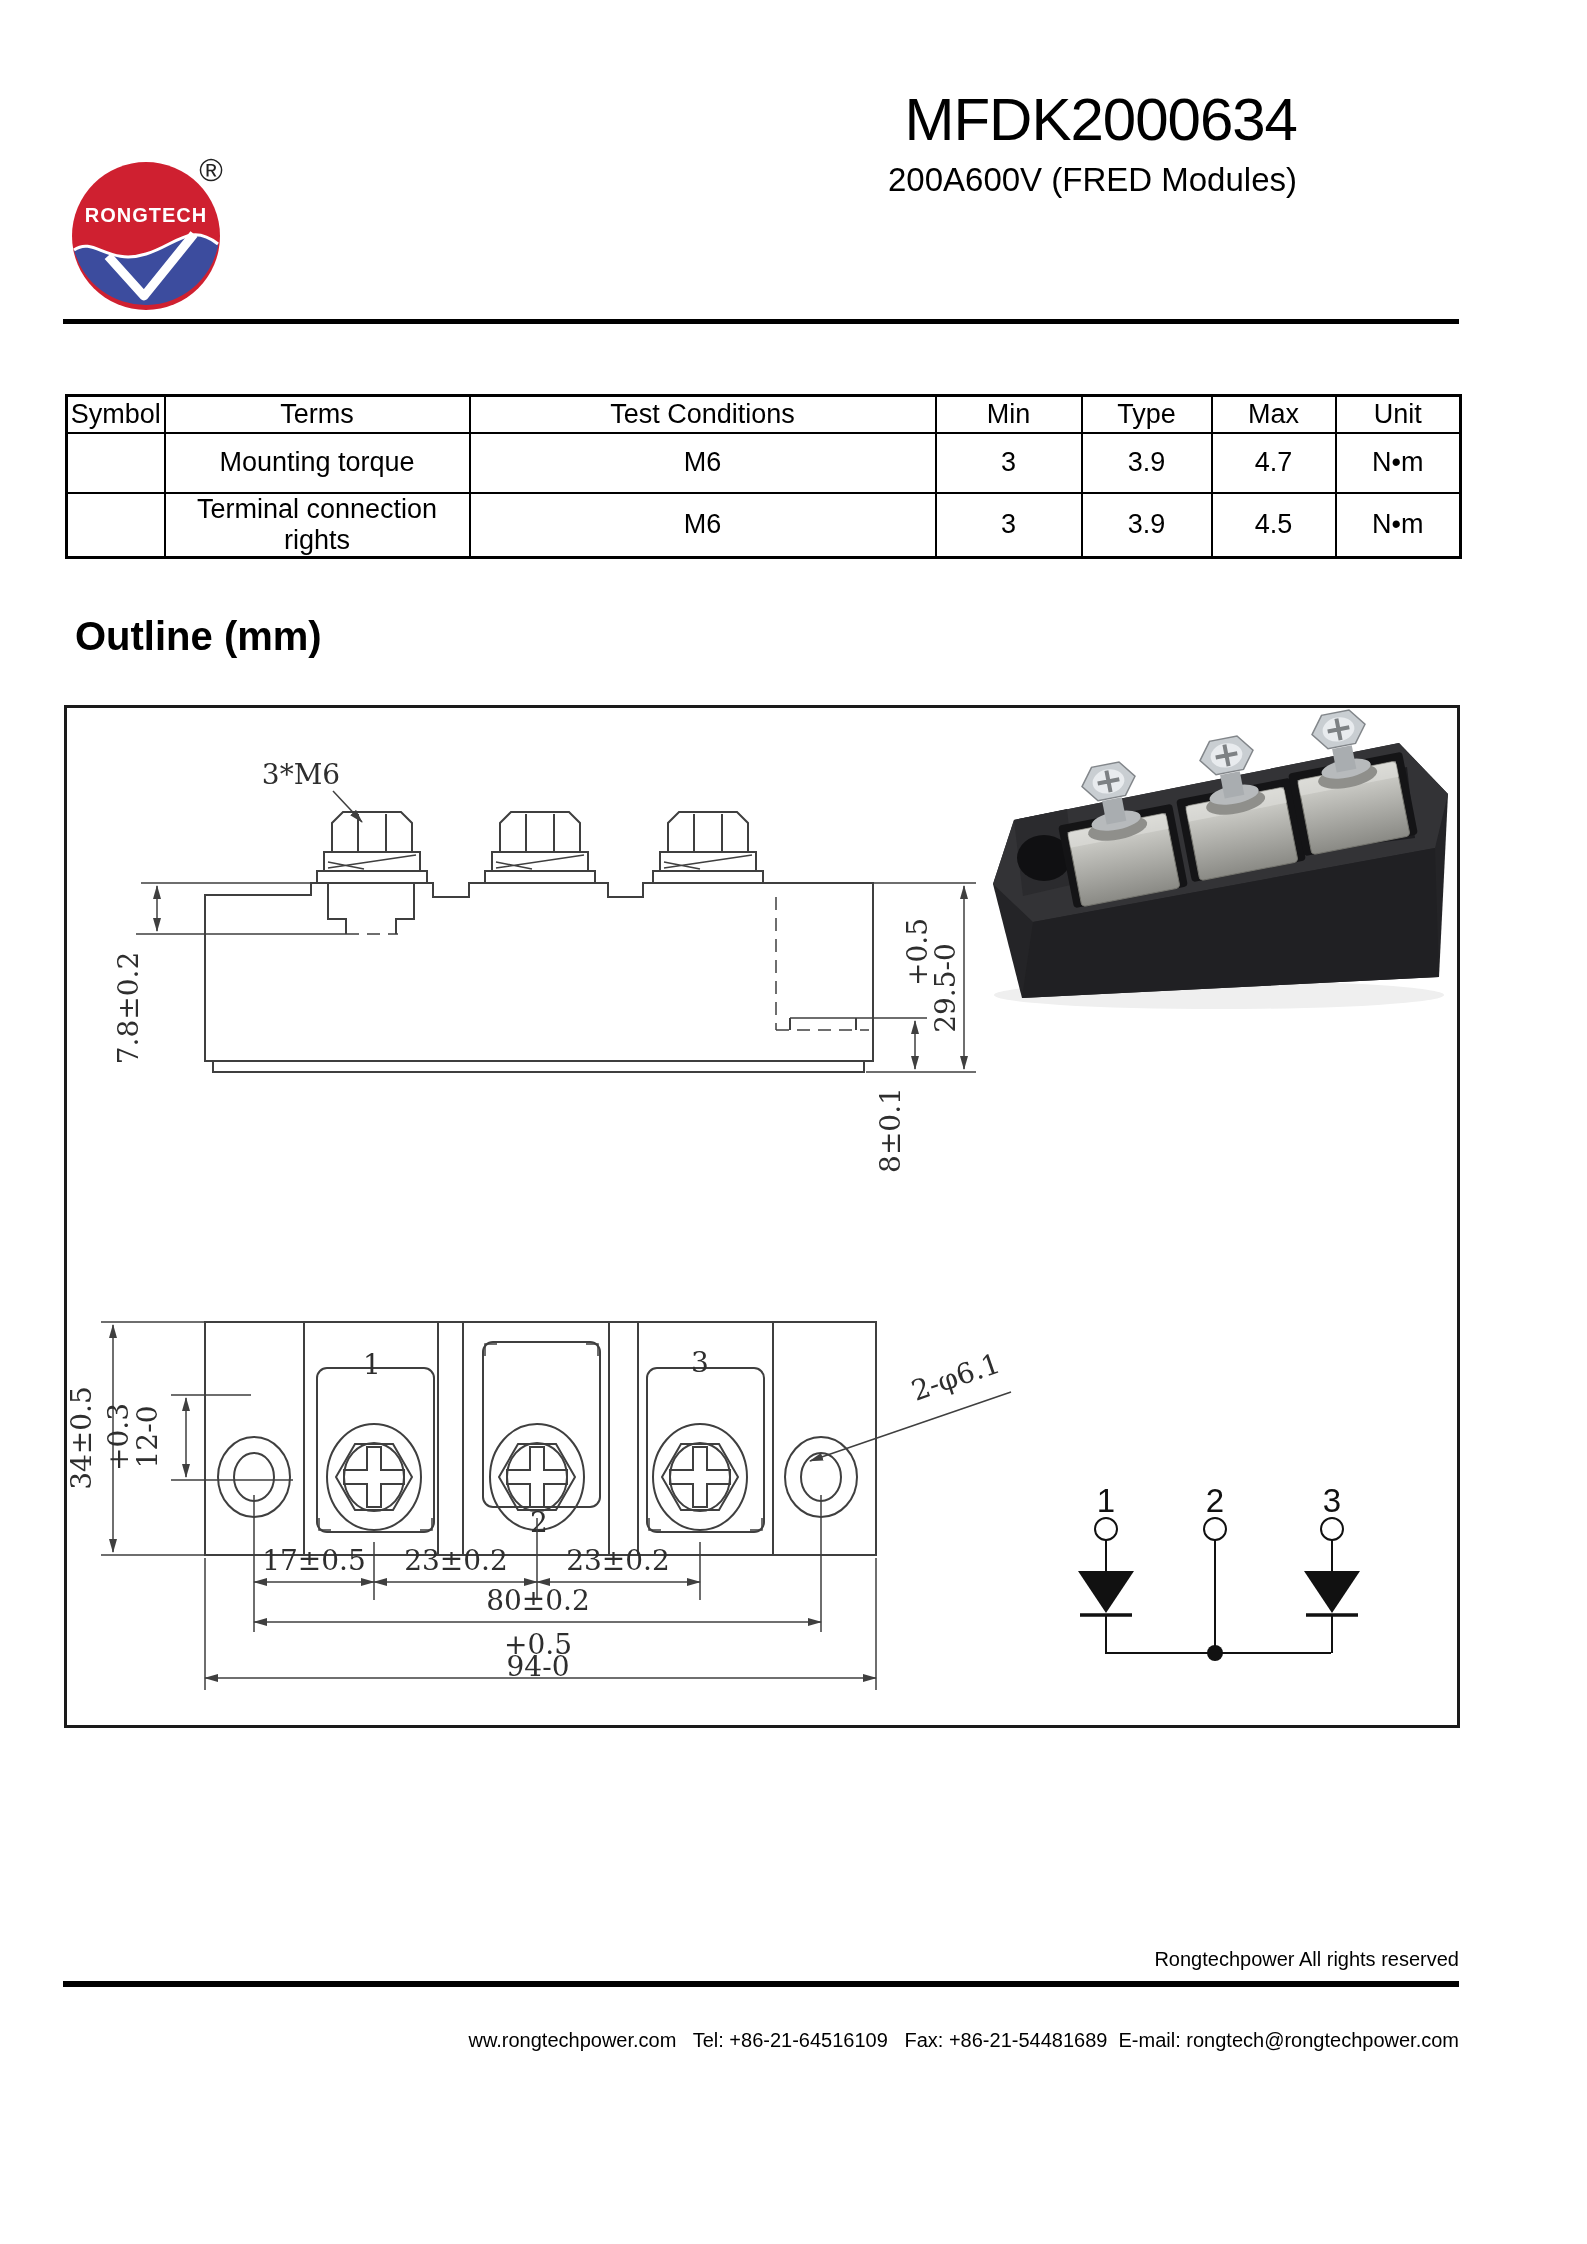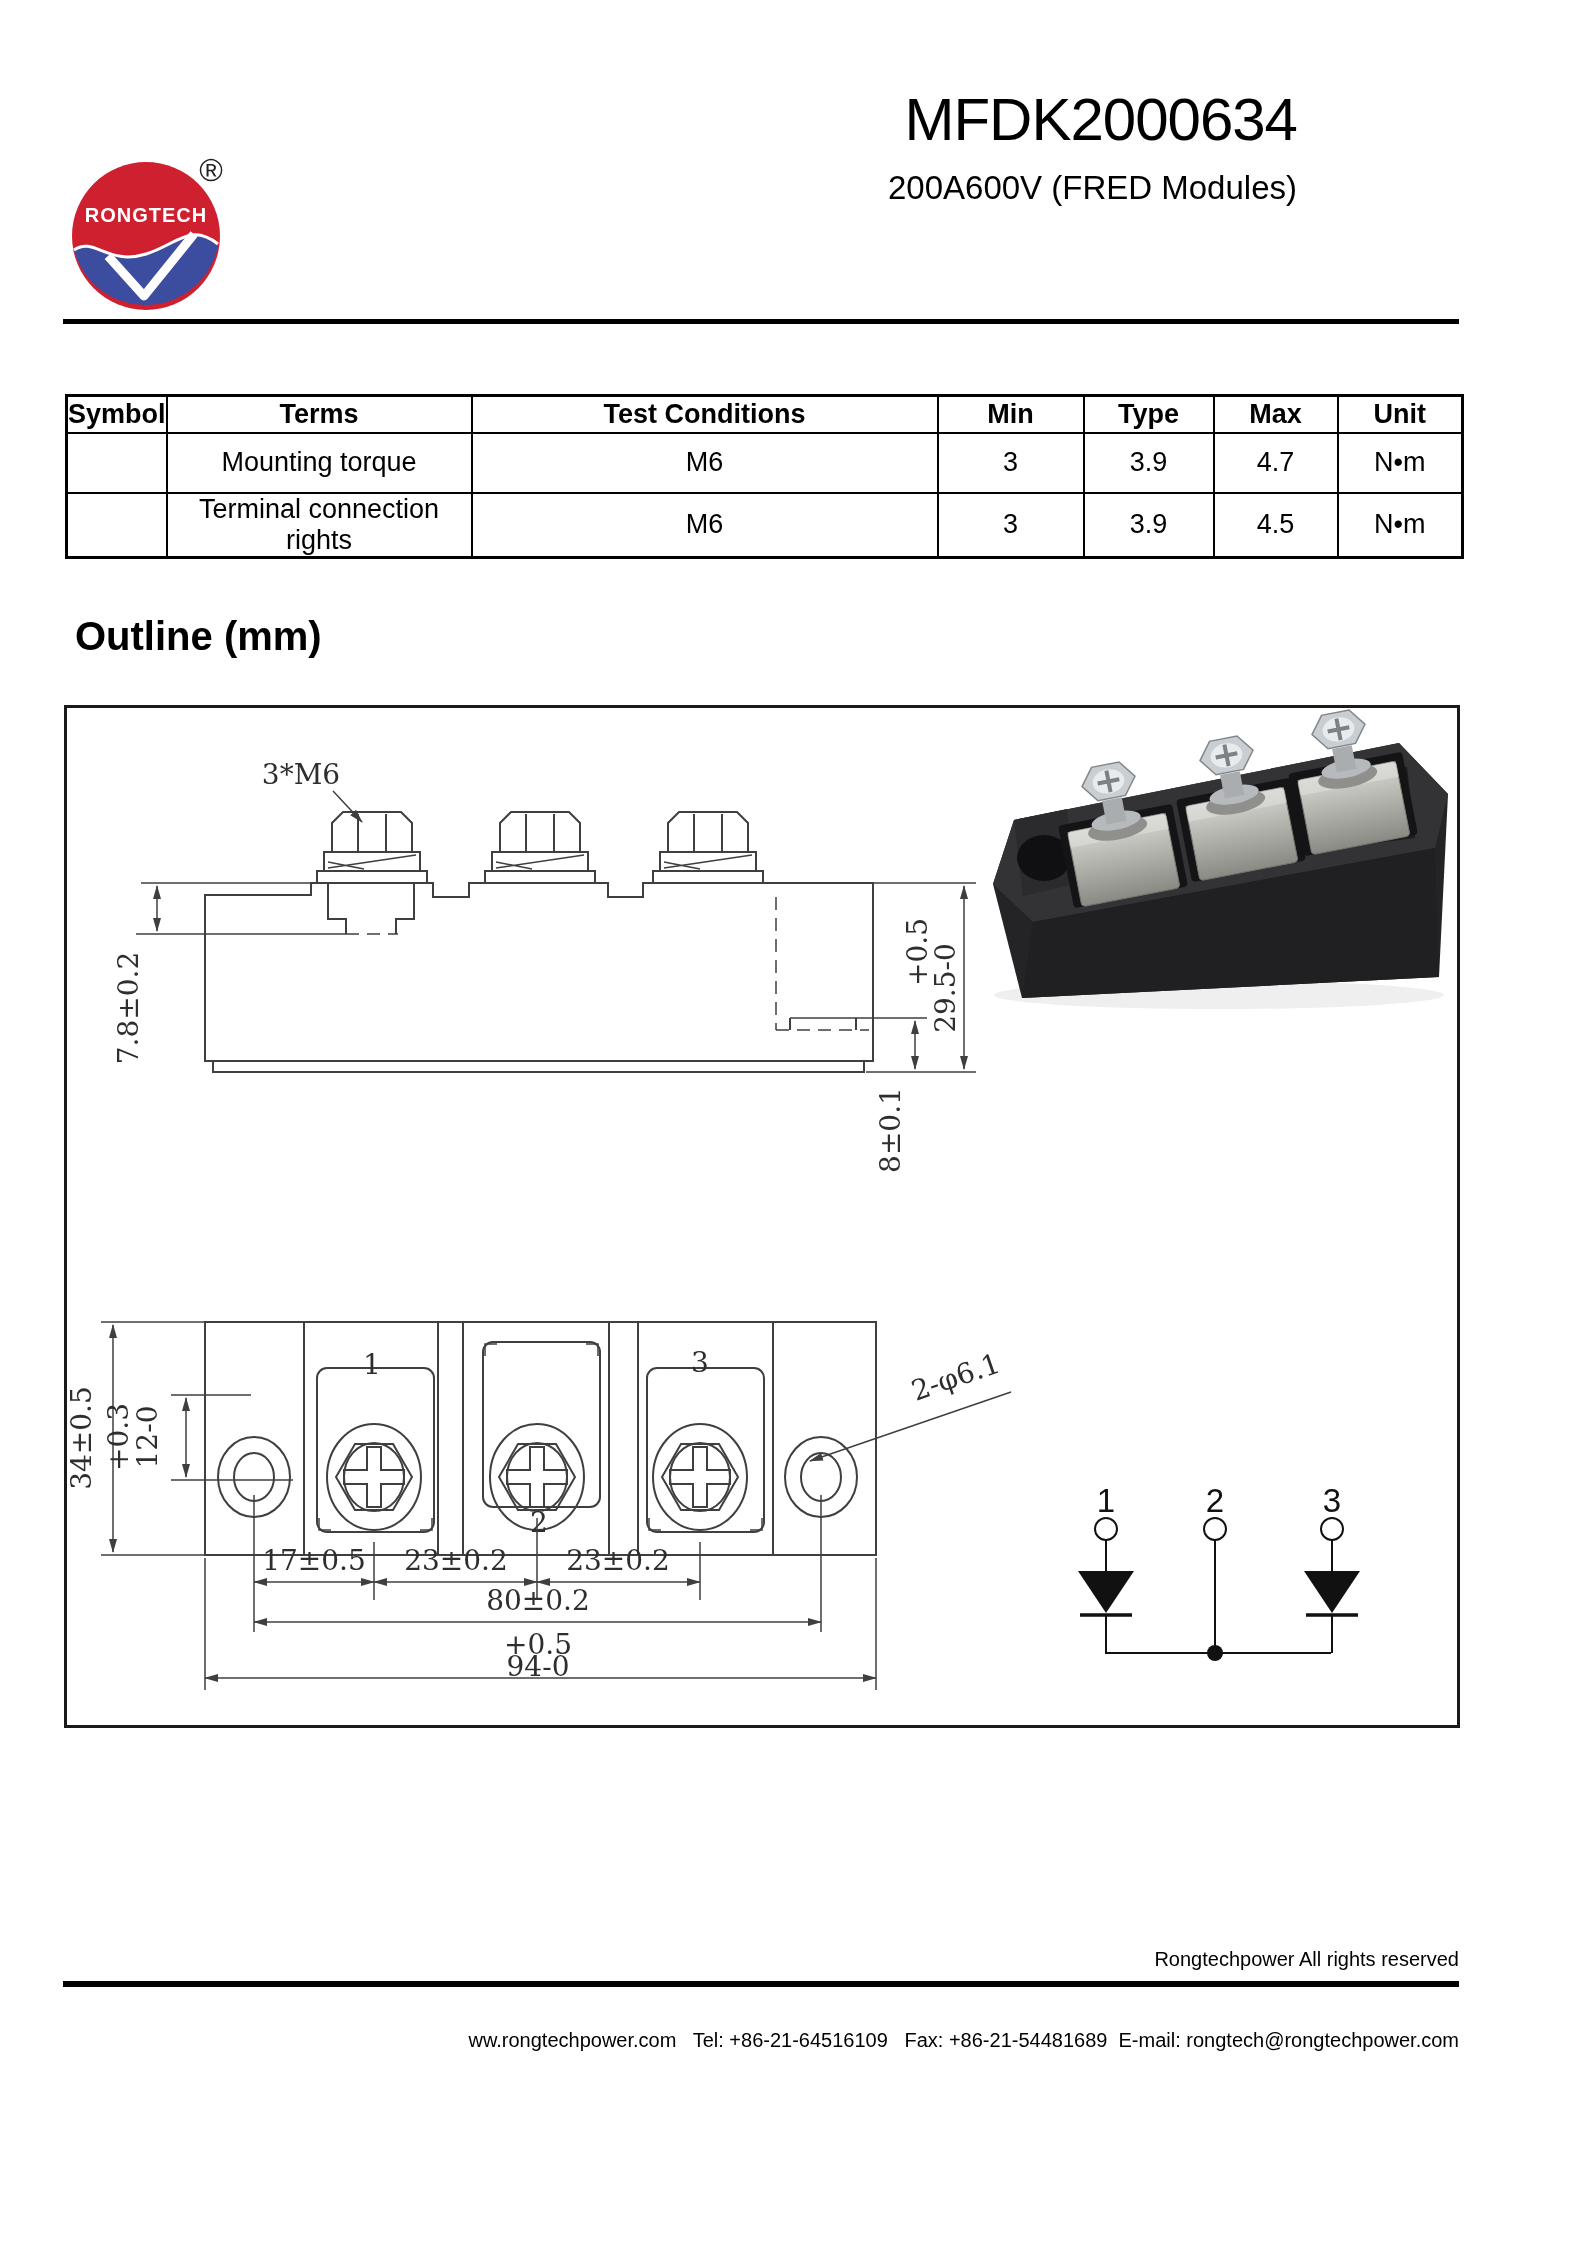--- a/index.html
+++ b/index.html
@@ -3,31 +3,31 @@
 <meta charset="utf-8">
 <style>
   html,body{margin:0;padding:0;background:#fff}
   .page{position:relative;width:1587px;height:2244px;background:#fff;overflow:hidden;
         font-family:"Liberation Sans",sans-serif;color:#000}
 
   .logo{position:absolute;left:68px;top:150px;width:162px;height:172px}
 
   .title-block{position:absolute;right:290px;top:88px;text-align:right}
   .title-block h1{margin:0;font-size:60px;font-weight:normal;letter-spacing:-1px;line-height:1.05}
-  .subtitle{font-size:33px;margin-top:18px}
+  .subtitle{font-size:33px;margin-top:10px}
 
   .rule{position:absolute;left:63px;width:1396px;background:#000}
   .rule-top{top:319px;height:5px}
   .rule-bottom{top:1981px;height:6px}
 
   table.spec{position:absolute;left:65px;top:394px;border-collapse:collapse;table-layout:fixed;
              border:3px solid #000}
   table.spec th,table.spec td{border:2px solid #000;text-align:center;vertical-align:middle;
              padding:0;font-size:27px;overflow:hidden}
-  table.spec th{font-weight:bold}
+  table.spec th{font-weight:normal}
   td.unit-cell{font-size:30px}
 
   .outline-heading{position:absolute;left:75px;top:614px;margin:0;font-size:40px;font-weight:bold}
 
   .outline-box{position:absolute;left:64px;top:705px;width:1396px;height:1023px}
   .outline-box svg{display:block;width:100%;height:100%}
 
   .footer{position:absolute;left:63px;top:1892px;width:1396px;text-align:right;
           font-size:20px;line-height:27px;white-space:pre}
 

